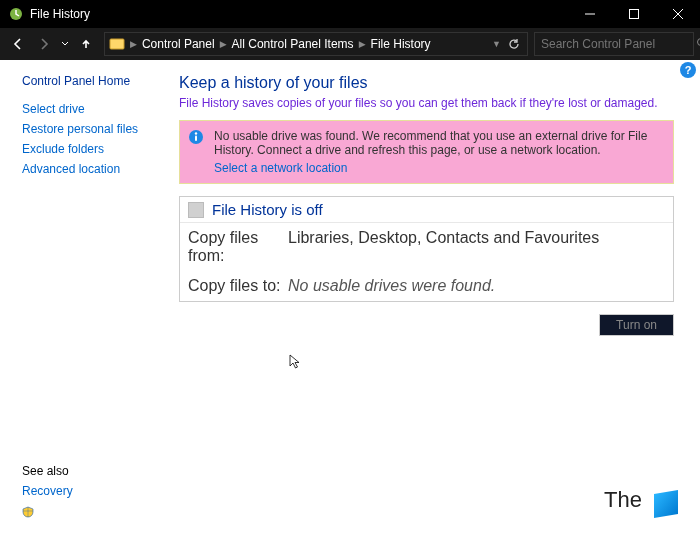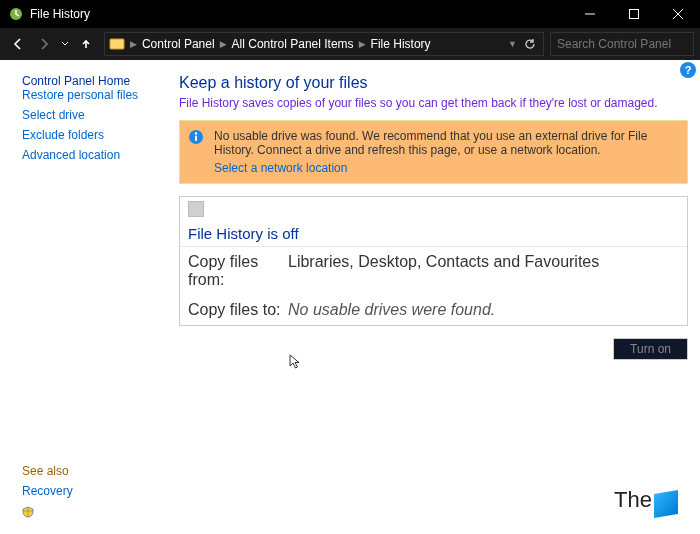--- a/index.html
+++ b/index.html
@@ -13,56 +13,56 @@
 
 
 .navrow { height: 32px; background: #1a1a1a; display: flex; align-items: center; padding: 0 6px; gap: 2px; }
 .navbtn { width: 24px; height: 24px; display: flex; align-items: center; justify-content: center; color: #fff; }
 .navbtn.dim { opacity: .4; }
 .addrwrap { flex: 1; height: 24px; background: #1a1a1a; border: 1px solid #333; display: flex; align-items: center; padding: 0 4px; margin: 0 4px; color: #fff; font-size: 12px; position: relative; }
 .addrwrap .folder-icon { width: 16px; height: 16px; margin-right: 4px; display: inline-flex; align-items: center; justify-content: center; }
 .crumb { padding: 0 4px; color: #fff; }
 .crumb-sep { color: #888; font-size: 9px; padding: 0 1px; }
 .addr-right { margin-left: auto; display: flex; align-items: center; gap: 4px; }
-.searchwrap { width: 144px; height: 24px; background: #1a1a1a; border: 1px solid #333; display: flex; align-items: center; padding: 8px 6px; }
+.searchwrap { width: 160px; height: 24px; background: #1a1a1a; border: 1px solid #333; display: flex; align-items: center; padding: 8px 6px; }
 .searchwrap input { flex: 1; background: transparent; border: none; color: #ccc; font-size: 12px; outline: none; }
 .searchwrap .sicon { color: #888; font-size: 12px; }
 
 
 .content { display: flex; height: calc(534px - 60px); position: relative; }
 .sidebar { width: 165px; padding: 14px 10px 10px 22px; font-size: 12px; display:flex; flex-direction:column; }
-.sidebar .home { color: #003399; }
+.sidebar .home { color: #003399; margin-bottom: 14px; }
 .sidebar a.link { color: #0066cc; display: block; margin-bottom: 6px; text-decoration: none; cursor: pointer; }
 .sidebar .spacer { flex:1; }
-.sidebar .seealso { color:#a16207; margin-bottom:6px; }
+.sidebar .seealso { color:#000000; margin-bottom:6px; }
 .shield { display:inline-block; width:12px; height:12px; vertical-align:middle; margin-right:4px; }
 
-.main { flex: 1; padding: 14px 12px 0 14px; position: relative; }
+.main { flex: 1; padding: 14px 26px 0 14px; position: relative; }
 .heading { color: #003399; font-size: 16px; font-weight: 400; margin-bottom: 4px; }
 .subheading { font-size: 12px; color: #6d28d9; margin-bottom: 10px; }
 
-.infobox { border: 1px solid #e6e09a; background: #fdba74; padding: 8px 10px 8px 34px; font-size: 12px; color: #333; position: relative; margin-bottom: 12px; }
+.infobox { border: 1px solid #e6e09a; background: #f9a8d4; padding: 8px 10px 8px 34px; font-size: 12px; color: #333; position: relative; margin-bottom: 12px; }
 .infobox .iicon { position: absolute; left: 8px; top: 8px; width: 16px; height: 16px; }
 .infobox a { color: #0066cc; text-decoration: none; display: inline-block; margin-top: 4px; }
 
 .statusbox { border: 1px solid #ccc; margin-bottom: 12px; }
-.statusbox .hdr { display:flex; align-items:flex-start; gap:8px; padding:4px 8px; border-bottom:1px solid #e8e8e8;flex-direction:column; }
+.statusbox .hdr { display:flex; align-items:flex-end; gap:8px; padding:4px 8px; border-bottom:1px solid #e8e8e8; }
 .statusbox .hdr .drv { width:16px; height:16px; background:#d0d0d0; border:1px solid #bbb; }
 .statusbox .hdr .state { color:#003399; font-size:15px; }
 .statusbox .row { display:flex; padding:6px 8px; font-size:16px; }
 .statusbox .row .lbl { width:100px; color:#333; }
 .statusbox .row .val { color:#333; }
 .statusbox .row .val.italic { font-style: italic; color:#555; }
 
 .btnrow { text-align:right; margin-bottom:20px; }
 .btnrow button { padding:3px 16px; font-size:12px; color:#888; background:#0f172a; border:1px solid #ccc; }
 
 
 .branding { position:absolute; right:22px; bottom:18px; text-align:right; font-family: Georgia, "Times New Roman", serif; }
-.branding .logowrap { display:flex; align-items:flex-start; gap:2px; justify-content:flex-end; }
+.branding .logowrap { display:flex; align-items:flex-start; gap:12px; justify-content:flex-end; }
 .branding .txt { font-size:22px; color:#222; line-height:1.05; text-align:left;}
 .branding .sq { width:24px; height:24px; background:linear-gradient(135deg,#29b6ff,#007ad1); transform:skewY(-10deg); margin-top:4px; }
 
 
 .help { position:absolute; top:62px; right:4px; width:16px; height:16px; border-radius:50%; background:#1e88e5; color:#fff; font-size:11px; display:flex; align-items:center; justify-content:center; font-weight:bold; }
 
 
 .cursor { position:absolute; top:354px; left:288px; width:16px; height:16px; pointer-events:none; }
 </style>
 </head>
@@ -148,22 +148,22 @@
         </svg>
     </span>
   </div>
 </div>
 
 <div class="help">?</div>
 
 <div class="content">
   <div class="sidebar">
     <div class="home">Control Panel Home</div>
+    <a class="link">Select drive</a>
     <a class="link">Restore personal files</a>
-    <a class="link">Select drive</a>
     <a class="link">Exclude folders</a>
     <a class="link">Advanced location</a>
     <div class="spacer"></div>
     <div class="seealso">See also</div>
     <a class="link">Recovery</a>
     <a class="link">
       <span class="shield">
         <svg viewBox="0 0 12 12">
             <path d="M6 1 L11 3 V6 C11 9 8.5 11 6 11 C3.5 11 1 9 1 6 V3 Z" fill="#ffcc33" stroke="#1e5fb3" stroke-width="0.6"></path>
             <path d="M6 1 L6 11 M1 5 H11" stroke="#1e5fb3" stroke-width="0.4"></path>

